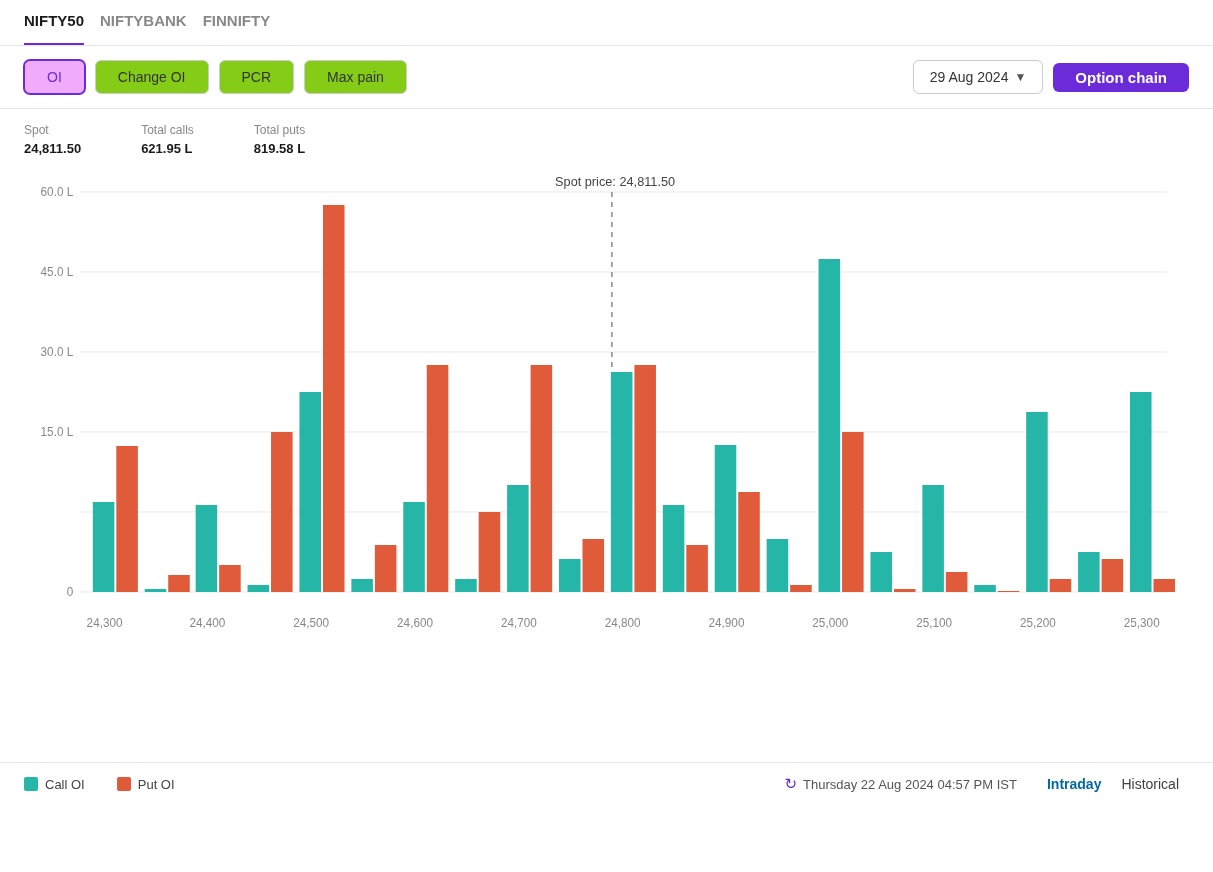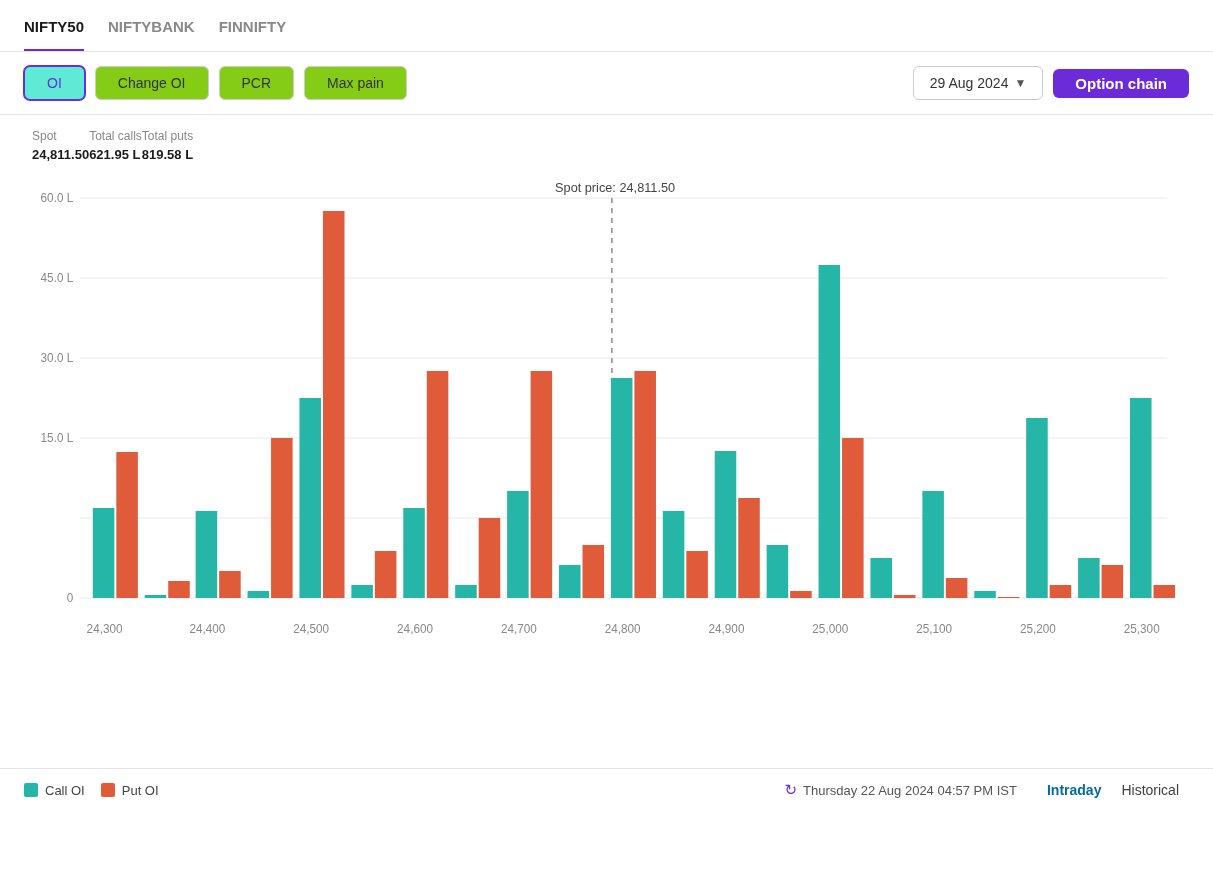--- a/index.html
+++ b/index.html
@@ -1,39 +1,39 @@
 <!DOCTYPE html>
 <html><head>
   <meta charset="utf-8">
   <style>
     * { box-sizing: border-box; margin: 0; padding: 0; }
     body { font-family: -apple-system, BlinkMacSystemFont, 'Segoe UI', sans-serif; background: #fff; color: #333; width: 1213px; height: 872px; overflow: hidden; }
 
-    .top-tabs { display: flex; gap: 24px; padding: 18px 24px 0; border-bottom: 1px solid #e5e5e5; }
+    .top-tabs { display: flex; gap: 16px; padding: 12px 24px 0; border-bottom: 1px solid #e5e5e5; }
     .tab { font-size: 15px; font-weight: 600; color: #888; padding-bottom: 14px; cursor: pointer; border-bottom: 2px solid transparent; }
     .tab.active { color: #1a1a1a; border-bottom: 2px solid #6c2bd9; }
 
     .toolbar { display: flex; align-items: center; padding: 14px 24px; gap: 10px; border-bottom: 1px solid #e5e5e5; }
     .btn { padding: 8px 22px; border: 1.5px solid #ccc; border-radius: 6px; background: #84cc16; font-size: 14px; cursor: pointer; color: #333; }
-    .btn.active { border-color: #6c2bd9; color: #6c2bd9; background: #5eead4; box-shadow: 0 0 0 1px #6c2bd9; }
+    .btn.active { border-color: #6c2bd9; color: #6c2bd9; background: #f0abfc; box-shadow: 0 0 0 1px #6c2bd9; }
     .spacer { flex: 1; }
     .date-btn { display: flex; align-items: center; gap: 6px; padding: 8px 16px; border: 1.5px solid #ccc; border-radius: 6px; background: #fff; font-size: 14px; cursor: pointer; color: #333; margin-left: 16px; }
     .date-btn .chevron { font-size: 12px; color: #555; }
     .option-chain-btn { padding: 6px 22px; border-radius: 6px; background: #6c2bd9; color: #fff; border: none; font-size: 15px; font-weight: 600; cursor: pointer; }
 
-    .stats { display: flex; padding: 14px 32px 6px; }
+    .stats { display: flex; gap: 60px; padding: 14px 24px 6px; }
     .stat-label { font-size: 12px; color: #888; margin-bottom: 4px; }
     .stat-value { font-size: 13px; font-weight: 600; color: #1a1a1a; }
 
     .chart-area { position: relative; padding: 10px 36px 0; height: 600px; }
 
     svg.chart { width: 100%; height: 540px; display: block; }
 
     .footer { display: flex; align-items: center; padding: 12px 24px; border-top: 1px solid #e5e5e5; background: #fff; }
-    .legend { display: flex; gap: 16px; align-items: center; }
+    .legend { display: flex; gap: 32px; align-items: center; }
     .legend-item { display: flex; align-items: center; gap: 7px; font-size: 13px; color: #444; }
     .legend-dot { width: 14px; height: 14px; border-radius: 2px; }
     .footer-spacer { flex: 1; }
     .timestamp { font-size: 13px; color: #555; display: flex; align-items: center; gap: 6px; }
     .refresh-icon { color: #6c2bd9; font-size: 15px; }
     .footer-tab { font-size: 14px; color: #404040; cursor: pointer; padding: 0 10px; }
     .footer-tab.active { color: #0369a1; font-weight: 600; }
   </style>
 </head>
 <body>

